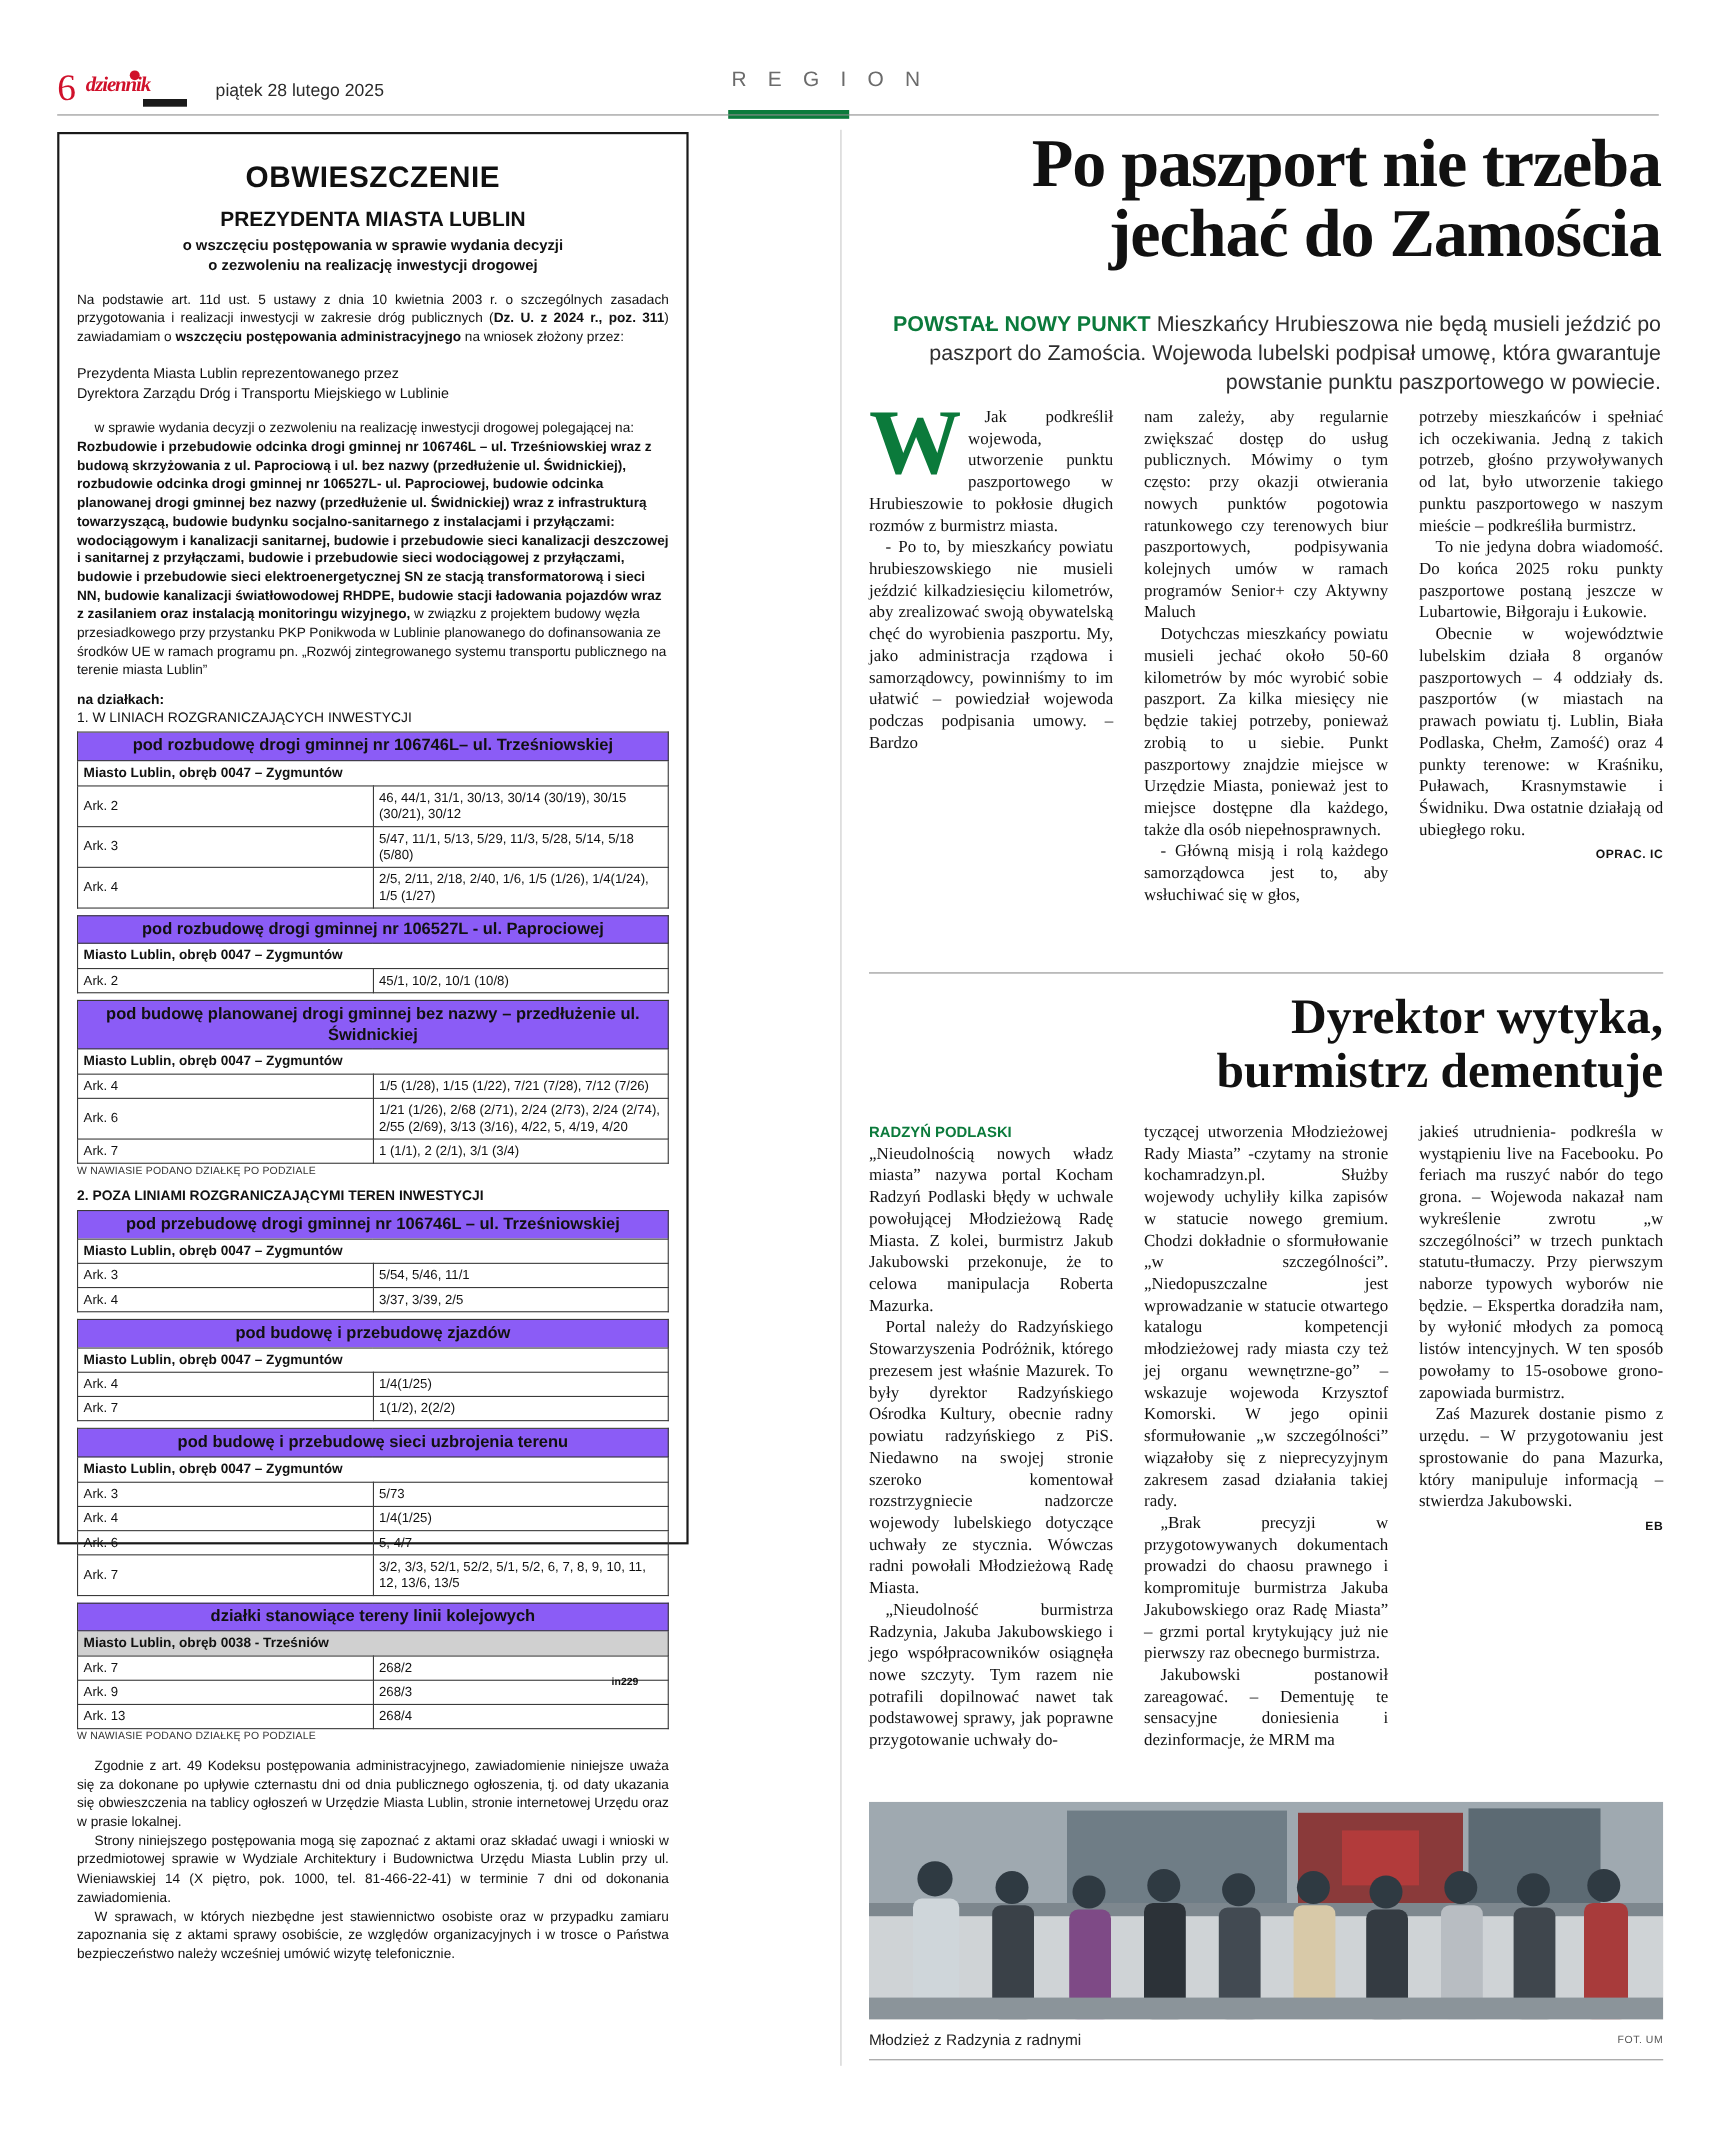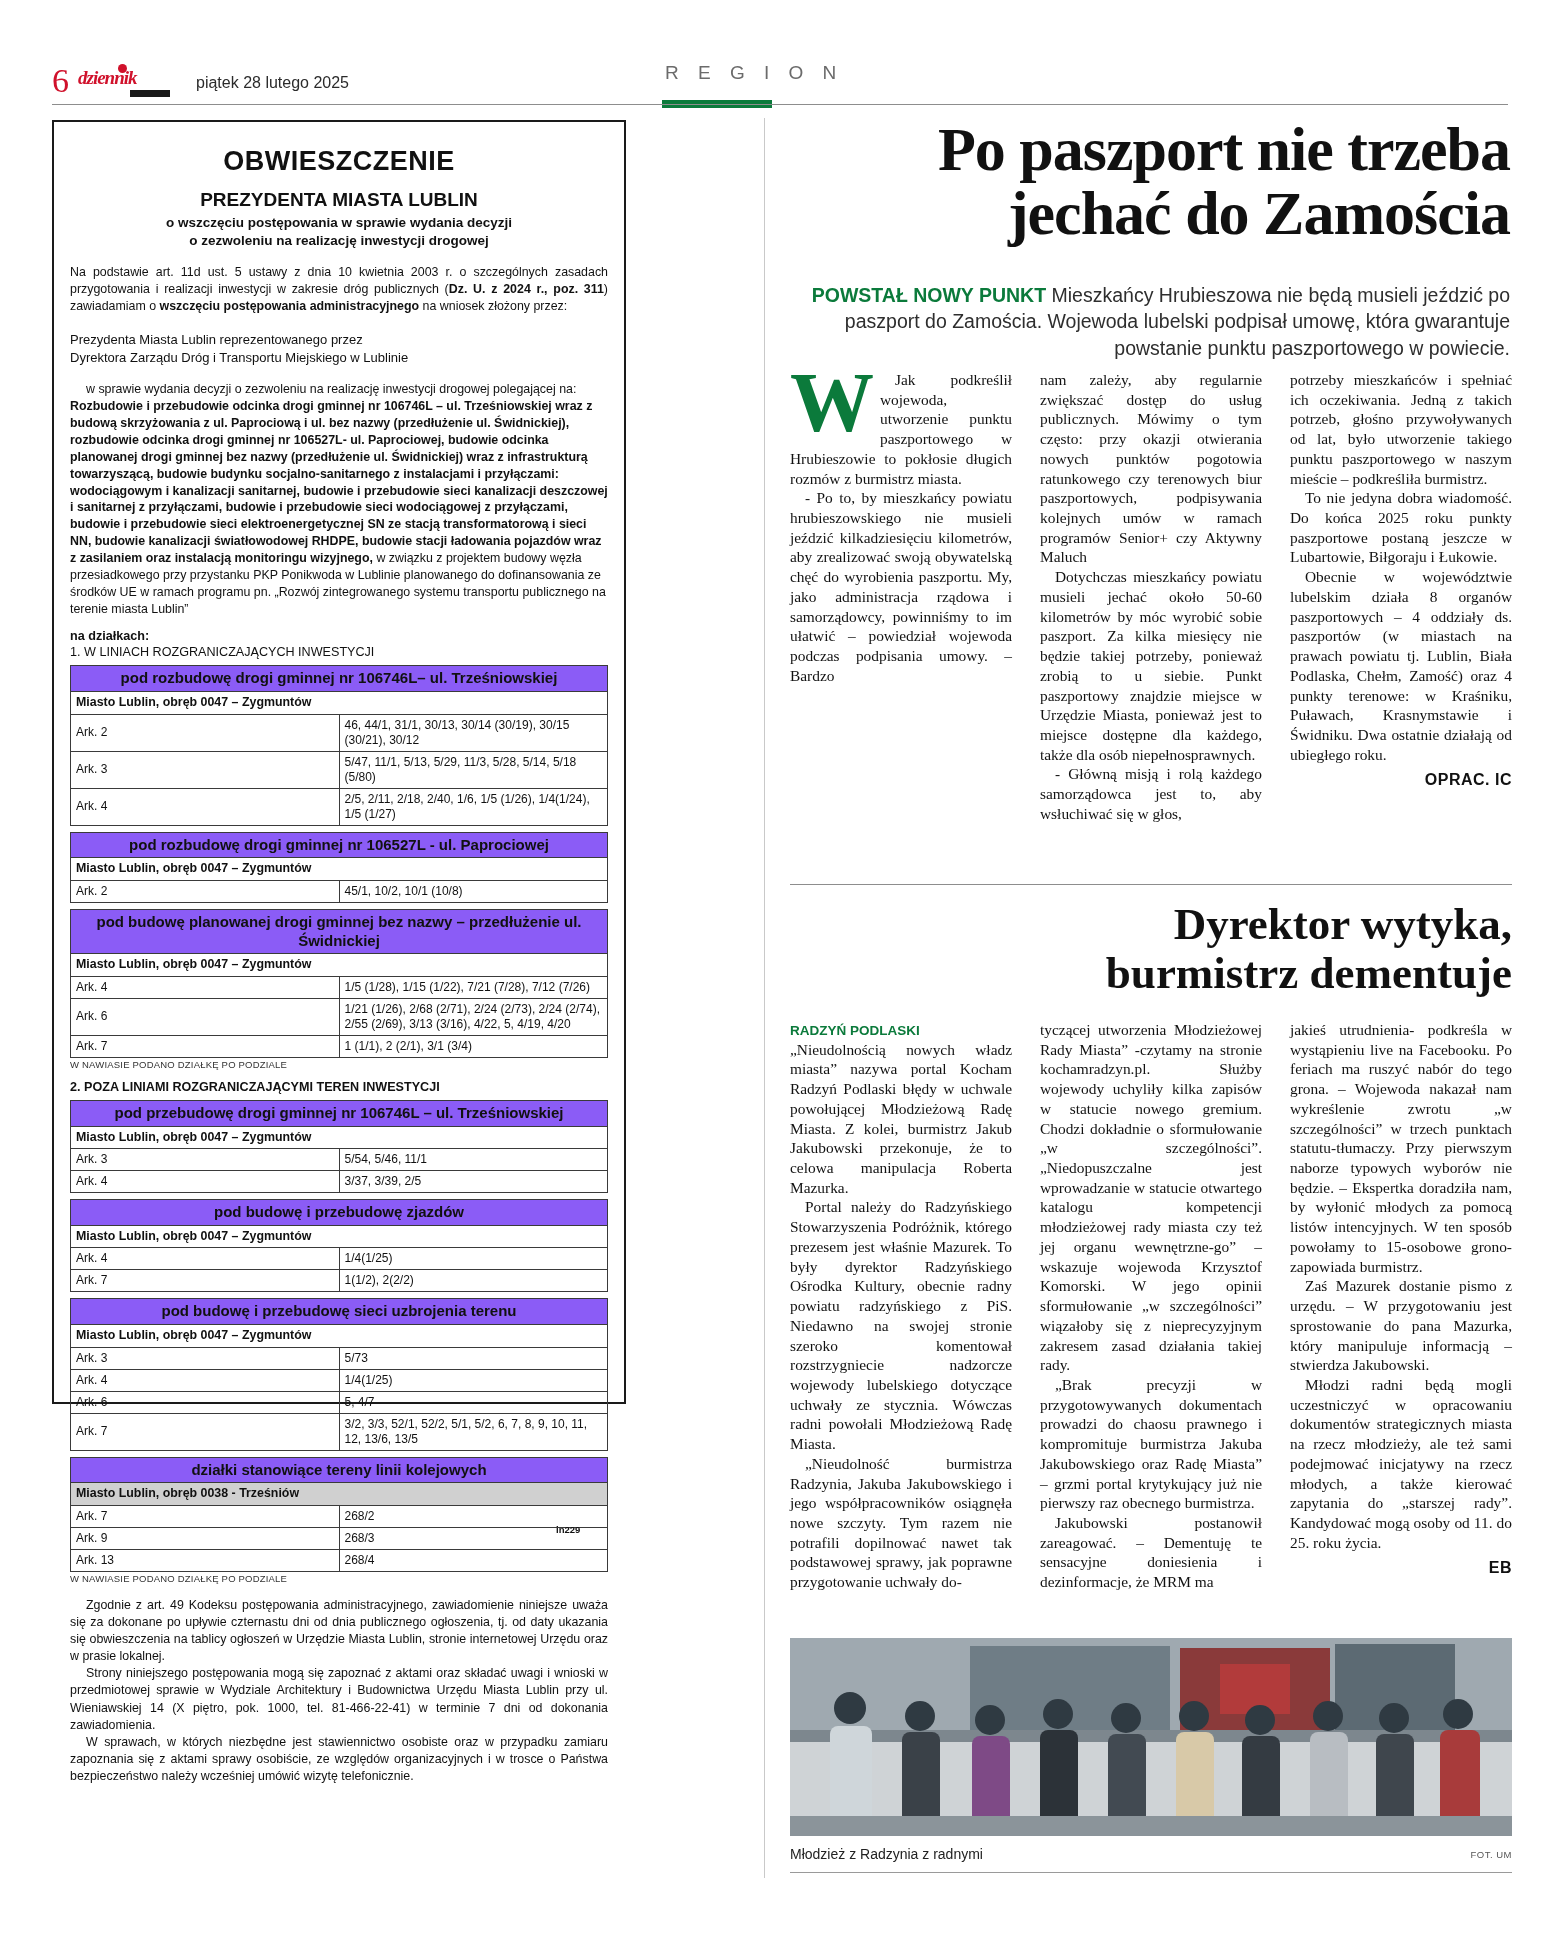--- a/index.html
+++ b/index.html
@@ -64,21 +64,21 @@
 
   .cols1{position:absolute;left:790px;top:370px;width:722px;height:490px;}
   .col{position:absolute;top:0;width:222px;font-family:"Liberation Serif",serif;
     font-size:15.4px;line-height:1.28;text-align:justify;}
   .col p{margin:0;text-indent:15px;}
   .col p.first{text-indent:0;}
   .c1{left:0;} .c2{left:250px;} .c3{left:500px;}
   .dropcap{float:left;font-family:"Liberation Serif",serif;font-size:84px;
     line-height:.72;font-weight:bold;color:#0b7a3b;margin:3px 6px 0 0;}
   .sign{text-align:right;font-family:"Liberation Sans",sans-serif;font-weight:bold;
-    font-size:16px;letter-spacing:.5px;margin-top:6px;}
+    font-size:11px;letter-spacing:.5px;margin-top:6px;}
 
   .rule-mid{position:absolute;left:790px;top:884px;width:722px;height:1px;background:#8d8d8d;}
 
   .headline2{position:absolute;left:790px;top:900px;width:722px;
     font-family:"Liberation Serif",serif;font-weight:bold;font-size:45px;
     line-height:1.08;text-align:right;}
   .cols2{position:absolute;left:790px;top:1020px;width:722px;height:610px;}
   .kick2{color:#0b7a3b;font-weight:bold;font-family:"Liberation Sans",sans-serif;font-size:13.5px;}
 
   .photo{position:absolute;left:790px;top:1638px;width:722px;height:198px;overflow:hidden;
@@ -343,21 +343,20 @@
       <div id="a2c2">
           <p class="first">tyczącej utworzenia Młodzieżowej Rady Miasta” -czytamy na stronie kochamradzyn.pl. Służby wojewody uchyliły kilka zapisów w statucie nowego gremium. Chodzi dokładnie o sformułowanie „w szczególności”. „Niedopuszczalne jest wprowadzanie w statucie otwartego katalogu kompetencji młodzieżowej rady miasta czy też jej organu wewnętrzne-go” – wskazuje wojewoda Krzysztof Komorski. W jego opinii sformułowanie „w szczególności” wiązałoby się z nieprecyzyjnym zakresem zasad działania takiej rady.</p>
           <p>„Brak precyzji w przygotowywanych dokumentach prowadzi do chaosu prawnego i kompromituje burmistrza Jakuba Jakubowskiego oraz Radę Miasta” – grzmi portal krytykujący już nie pierwszy raz obecnego burmistrza.</p>
           <p>Jakubowski postanowił zareagować. – Dementuję te sensacyjne doniesienia i dezinformacje, że MRM ma</p>
         </div>
     </div>
     <div class="col c3">
       <div id="a2c3">
           <p class="first">jakieś utrudnienia- podkreśla w wystąpieniu live na Facebooku. Po feriach ma ruszyć nabór do tego grona. – Wojewoda nakazał nam wykreślenie zwrotu „w szczególności” w trzech punktach statutu-tłumaczy. Przy pierwszym naborze typowych wyborów nie będzie. – Ekspertka doradziła nam, by wyłonić młodych za pomocą listów intencyjnych. W ten sposób powołamy to 15-osobowe grono- zapowiada burmistrz.</p>
           <p>Zaś Mazurek dostanie pismo z urzędu. – W przygotowaniu jest sprostowanie do pana Mazurka, który manipuluje informacją – stwierdza Jakubowski.</p>
-          <p>Młodzi radni będą mogli uczestniczyć w opracowaniu dokumentów strategicznych miasta na rzecz młodzieży, ale też sami podejmować inicjatywy na rzecz młodych, a także kierować zapytania do „starszej rady”. Kandydować mogą osoby od 11. do 25. roku życia.</p>
         </div>
       <div class="sign">EB</div>
     </div>
   </div>
 
   <div class="photo">
     <svg width="722" height="198" viewBox="0 0 722 198" preserveAspectRatio="none">
       <rect x="0" y="0" width="722" height="198" fill="#cfd3d6"></rect>
       <rect x="0" y="0" width="722" height="96" fill="#9fa9b0"></rect>
       <rect x="180" y="8" width="200" height="86" fill="#6f7d86"></rect>

